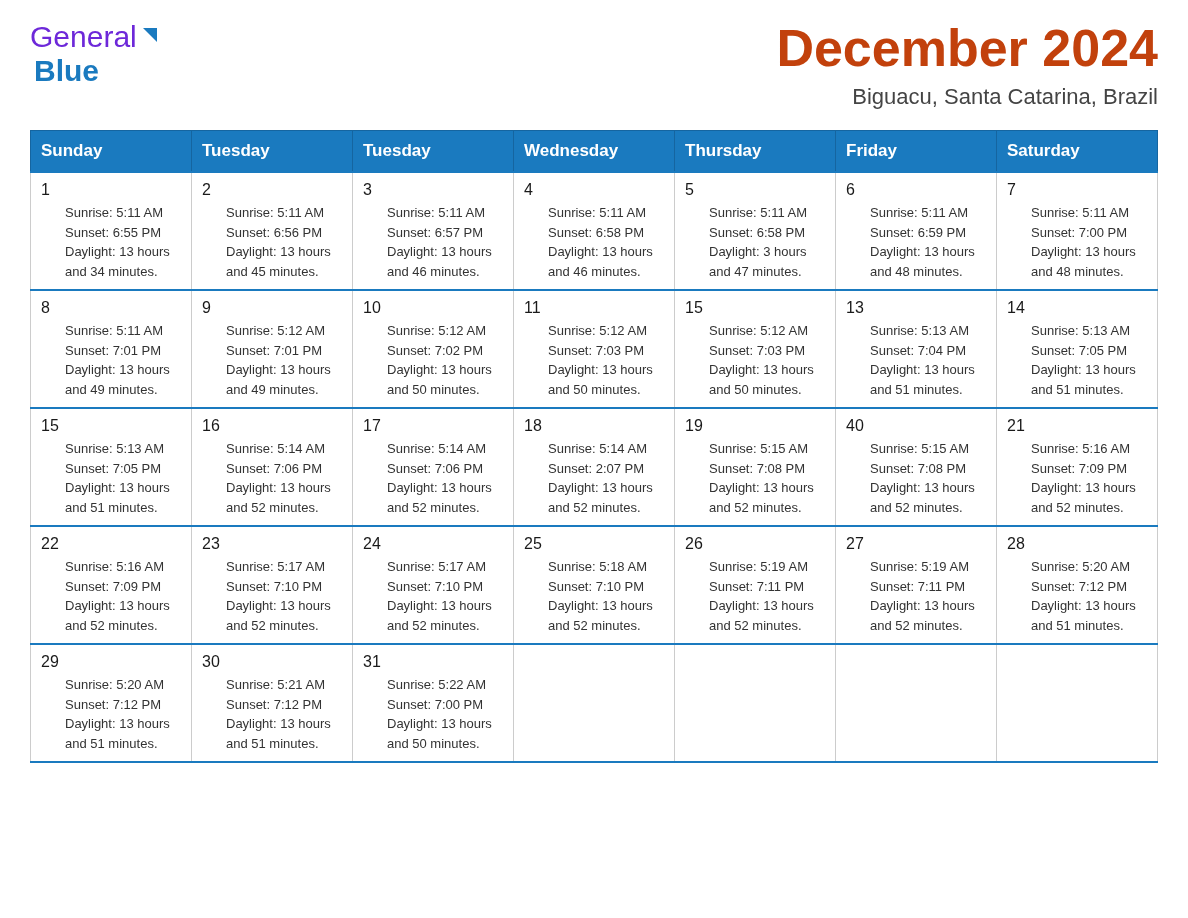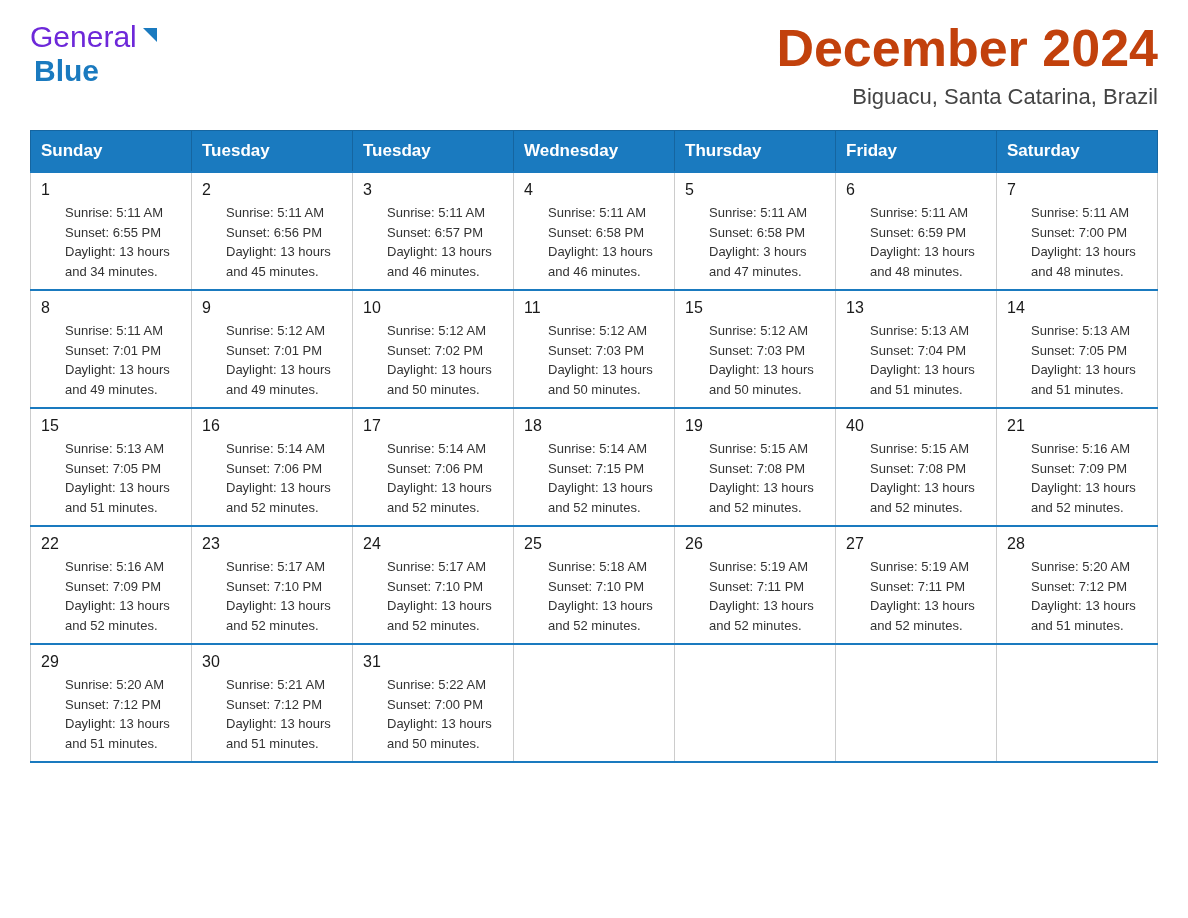--- a/index.html
+++ b/index.html
@@ -272,21 +272,21 @@
         <div class="day-info">
           <span>Sunrise: 5:14 AM</span><br>
           <span>Sunset: 7:06 PM</span><br>
           <span>Daylight: 13 hours and 52 minutes.</span>
         </div>
       </td>
         <td>
         <span class="day-number">18</span>
         <div class="day-info">
           <span>Sunrise: 5:14 AM</span><br>
-          <span>Sunset: 7:15 PM</span><br>
+          <span>Sunset: 2:07 PM</span><br>
           <span>Daylight: 13 hours and 52 minutes.</span>
         </div>
       </td>
         <td>
         <span class="day-number">19</span>
         <div class="day-info">
           <span>Sunrise: 5:15 AM</span><br>
           <span>Sunset: 7:08 PM</span><br>
           <span>Daylight: 13 hours and 52 minutes.</span>
         </div>

